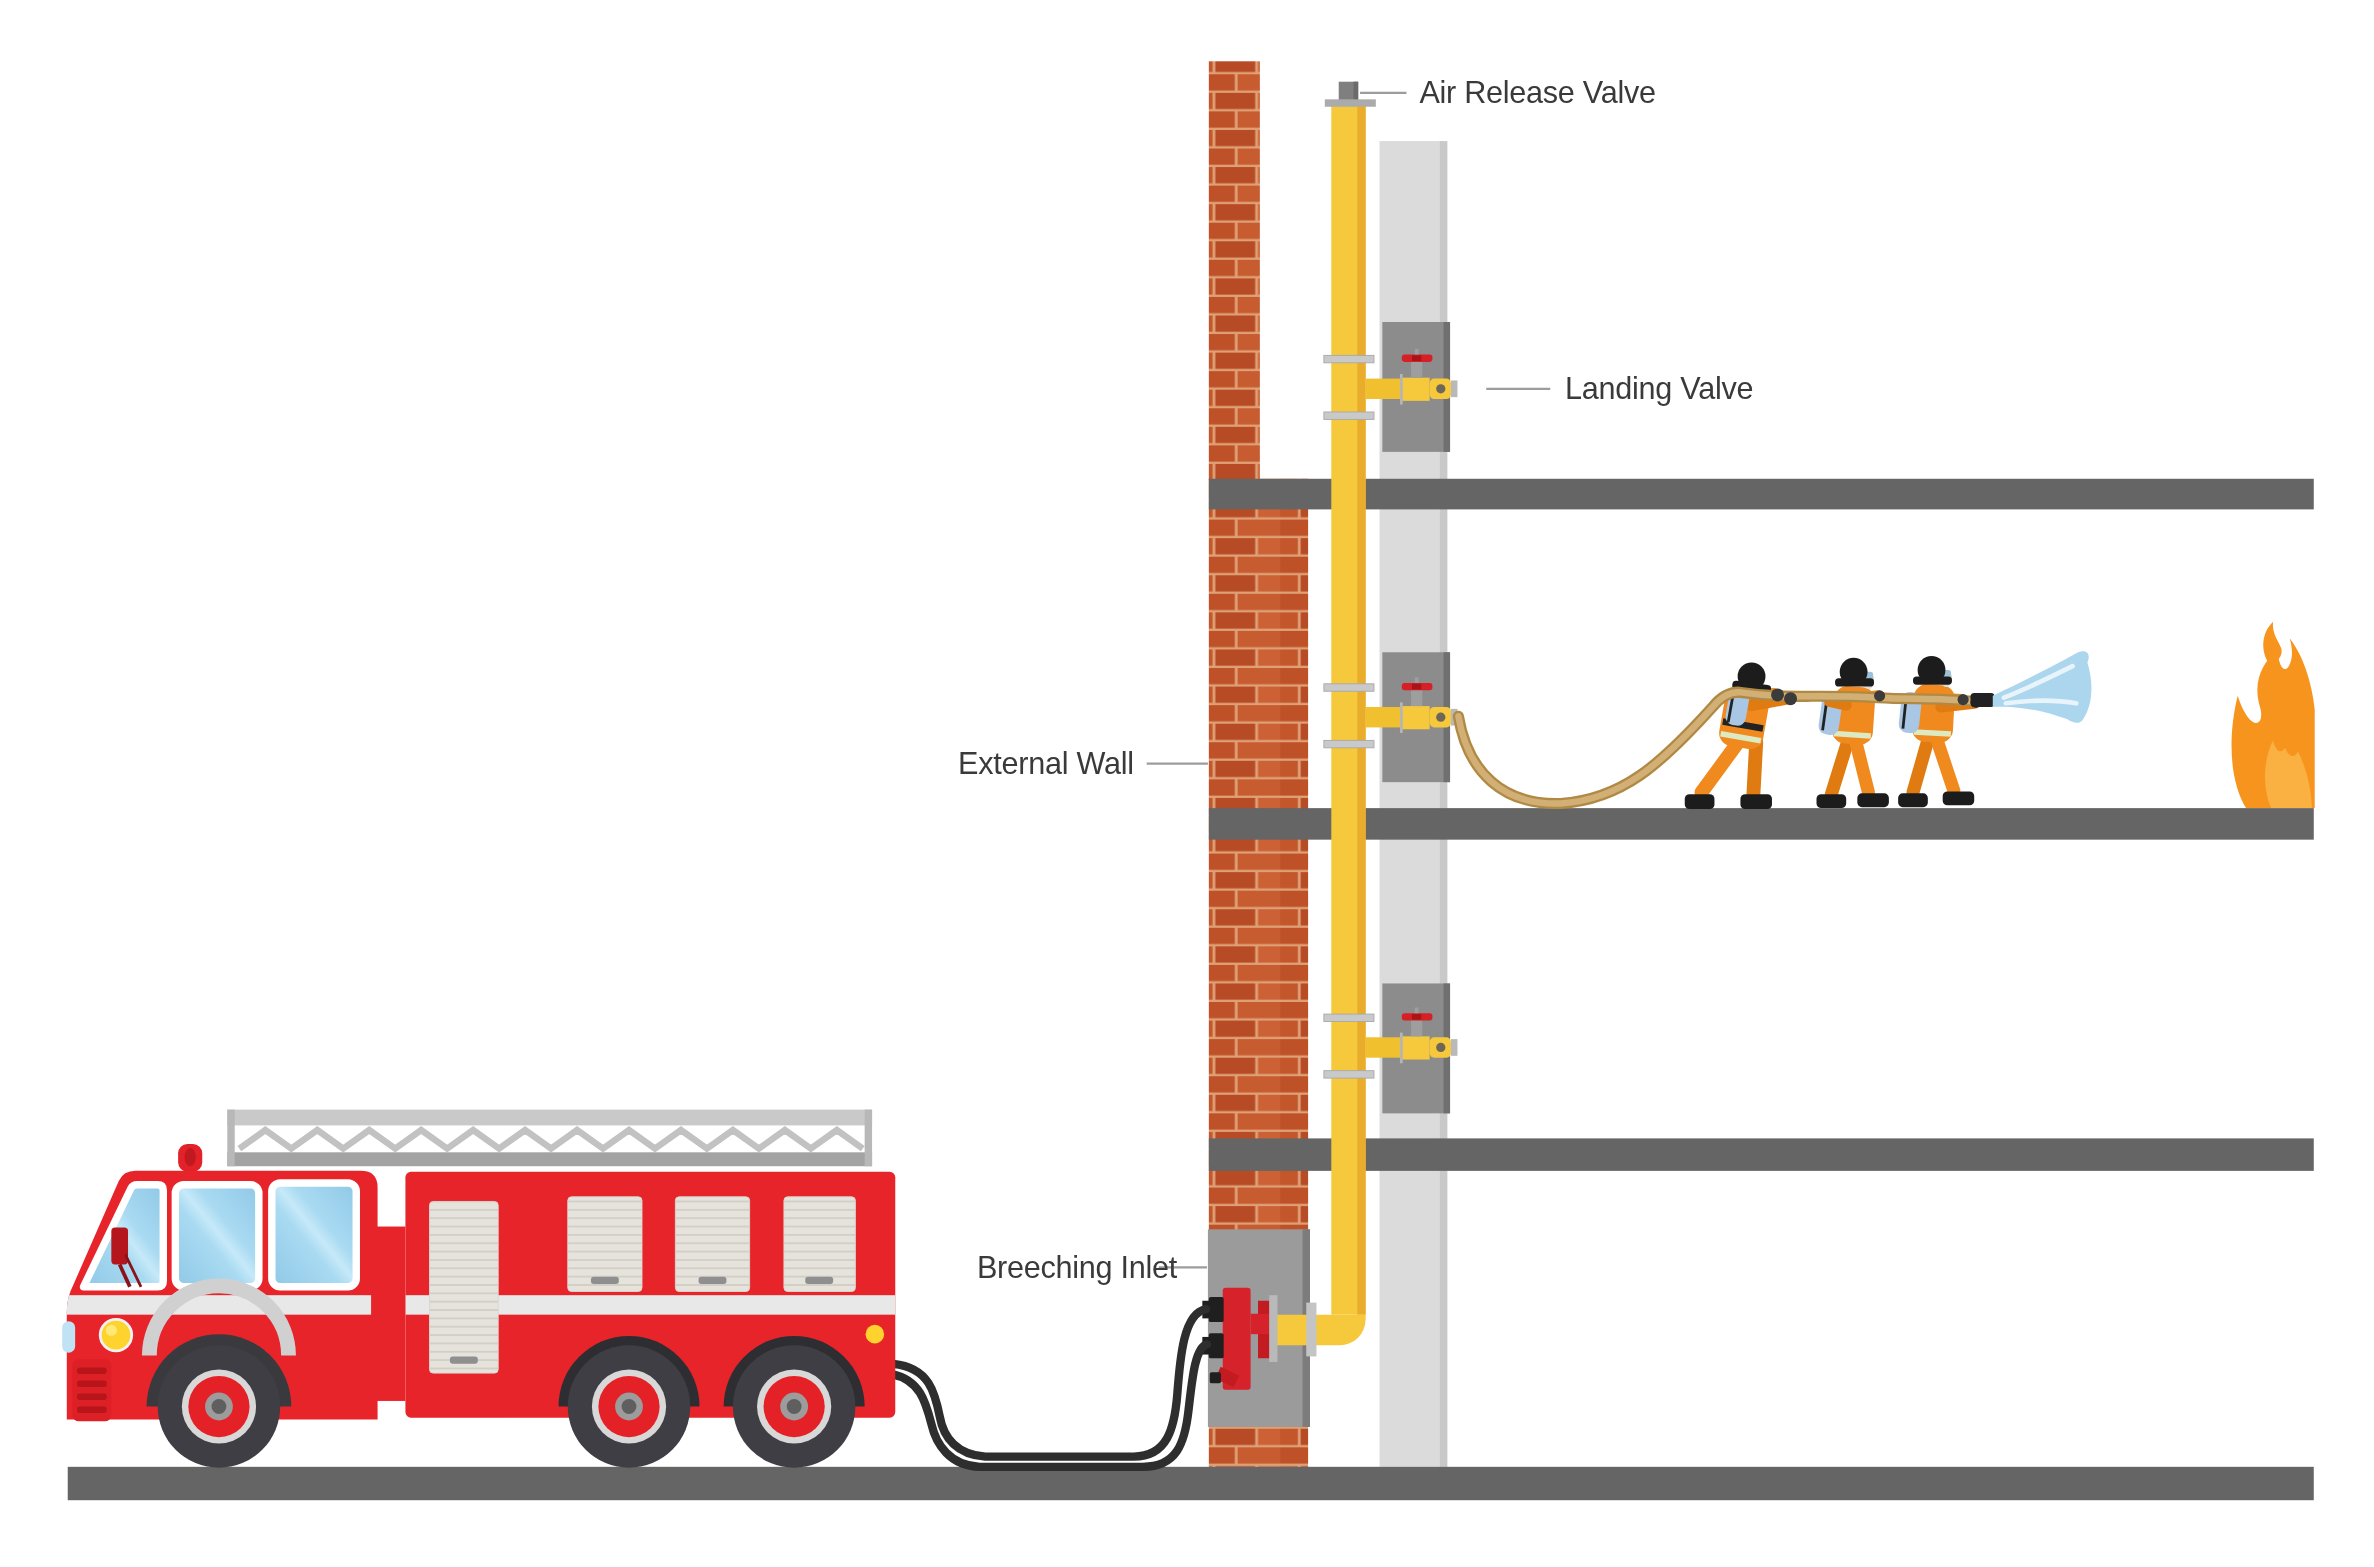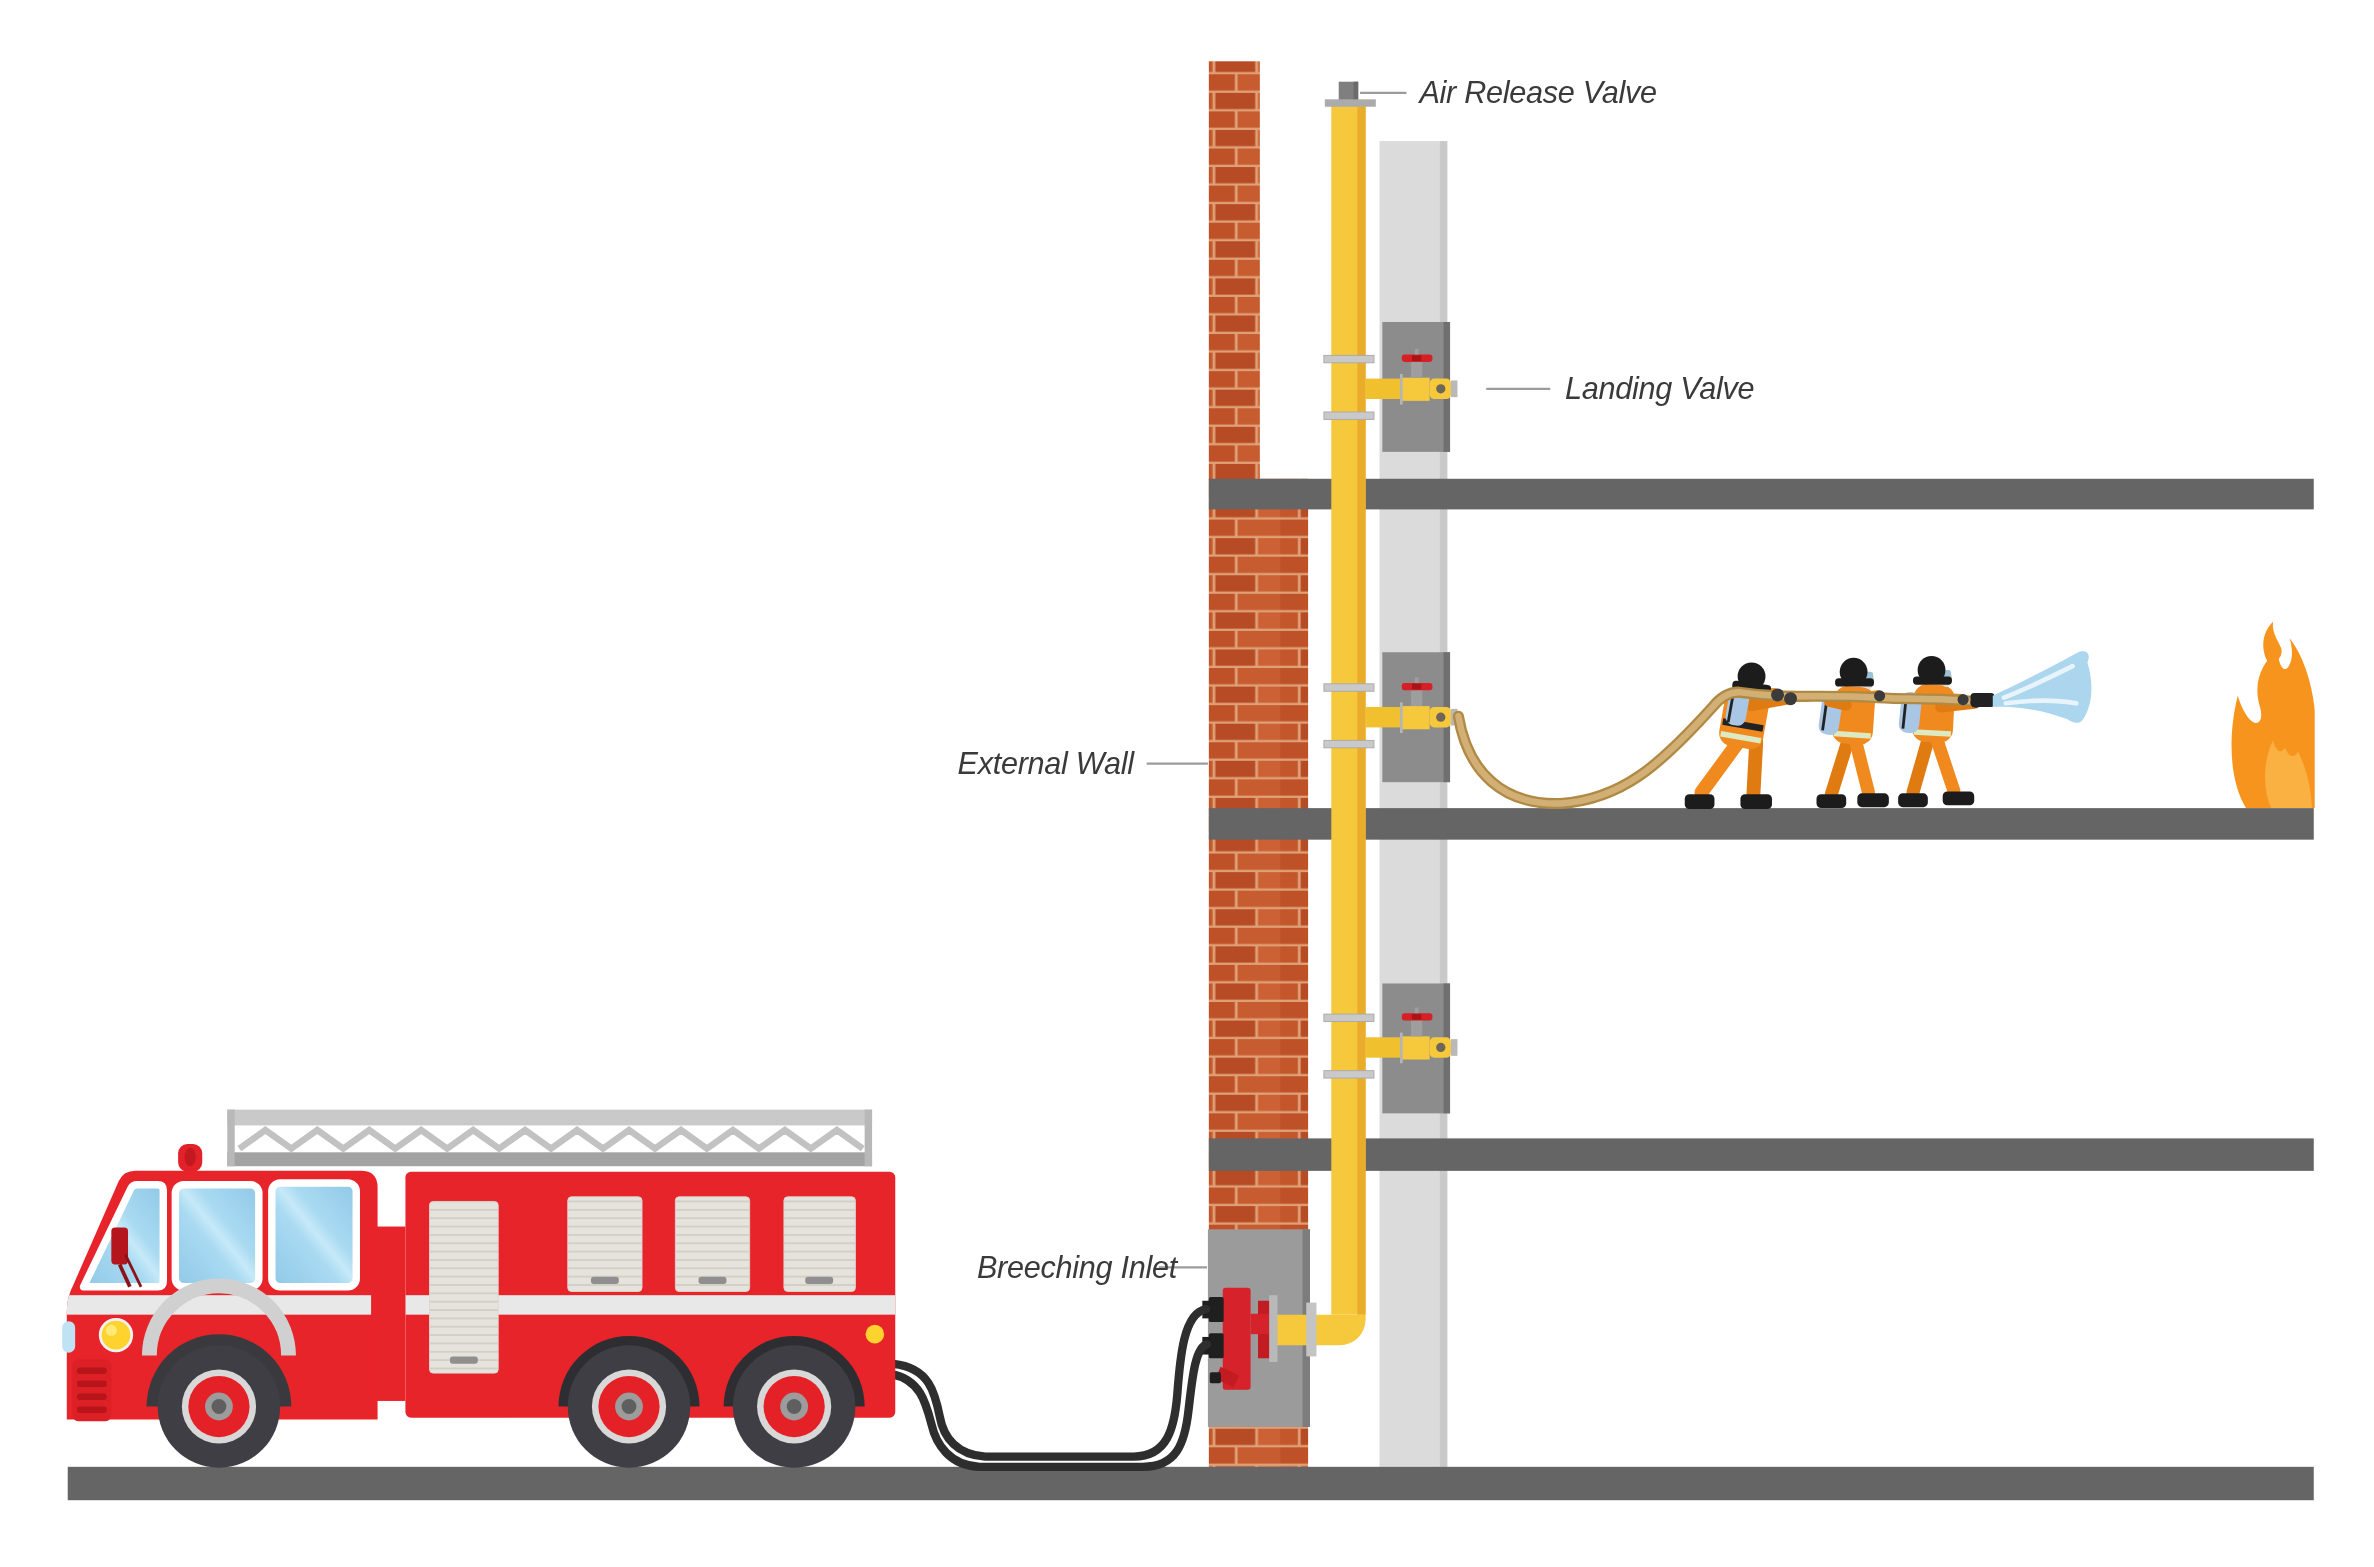--- a/index.html
+++ b/index.html
@@ -1,17 +1,17 @@
 <!DOCTYPE html>
 <html style="font-size:15px"><head>
 <meta charset="utf-8">
 <style>
   html,body{margin:0;padding:0;background:#fff;}
   .scene{position:relative;width:2375px;height:1568px;background:#fff;overflow:hidden;
-         font-family:"Liberation Sans","DejaVu Sans",sans-serif;font-style:italic;}
+         font-family:"Liberation Sans","DejaVu Sans",sans-serif;}
   svg{display:block;}
   text.diagram-label{font-family:"Liberation Sans","DejaVu Sans",sans-serif;
        font-size:33px;fill:#3a3a3a;letter-spacing:-0.3px;}
 </style>
 </head>
 <body>
 
 <div class="scene">
 <svg width="2375" height="1568" viewBox="0 0 2560 1690">
   <defs>

